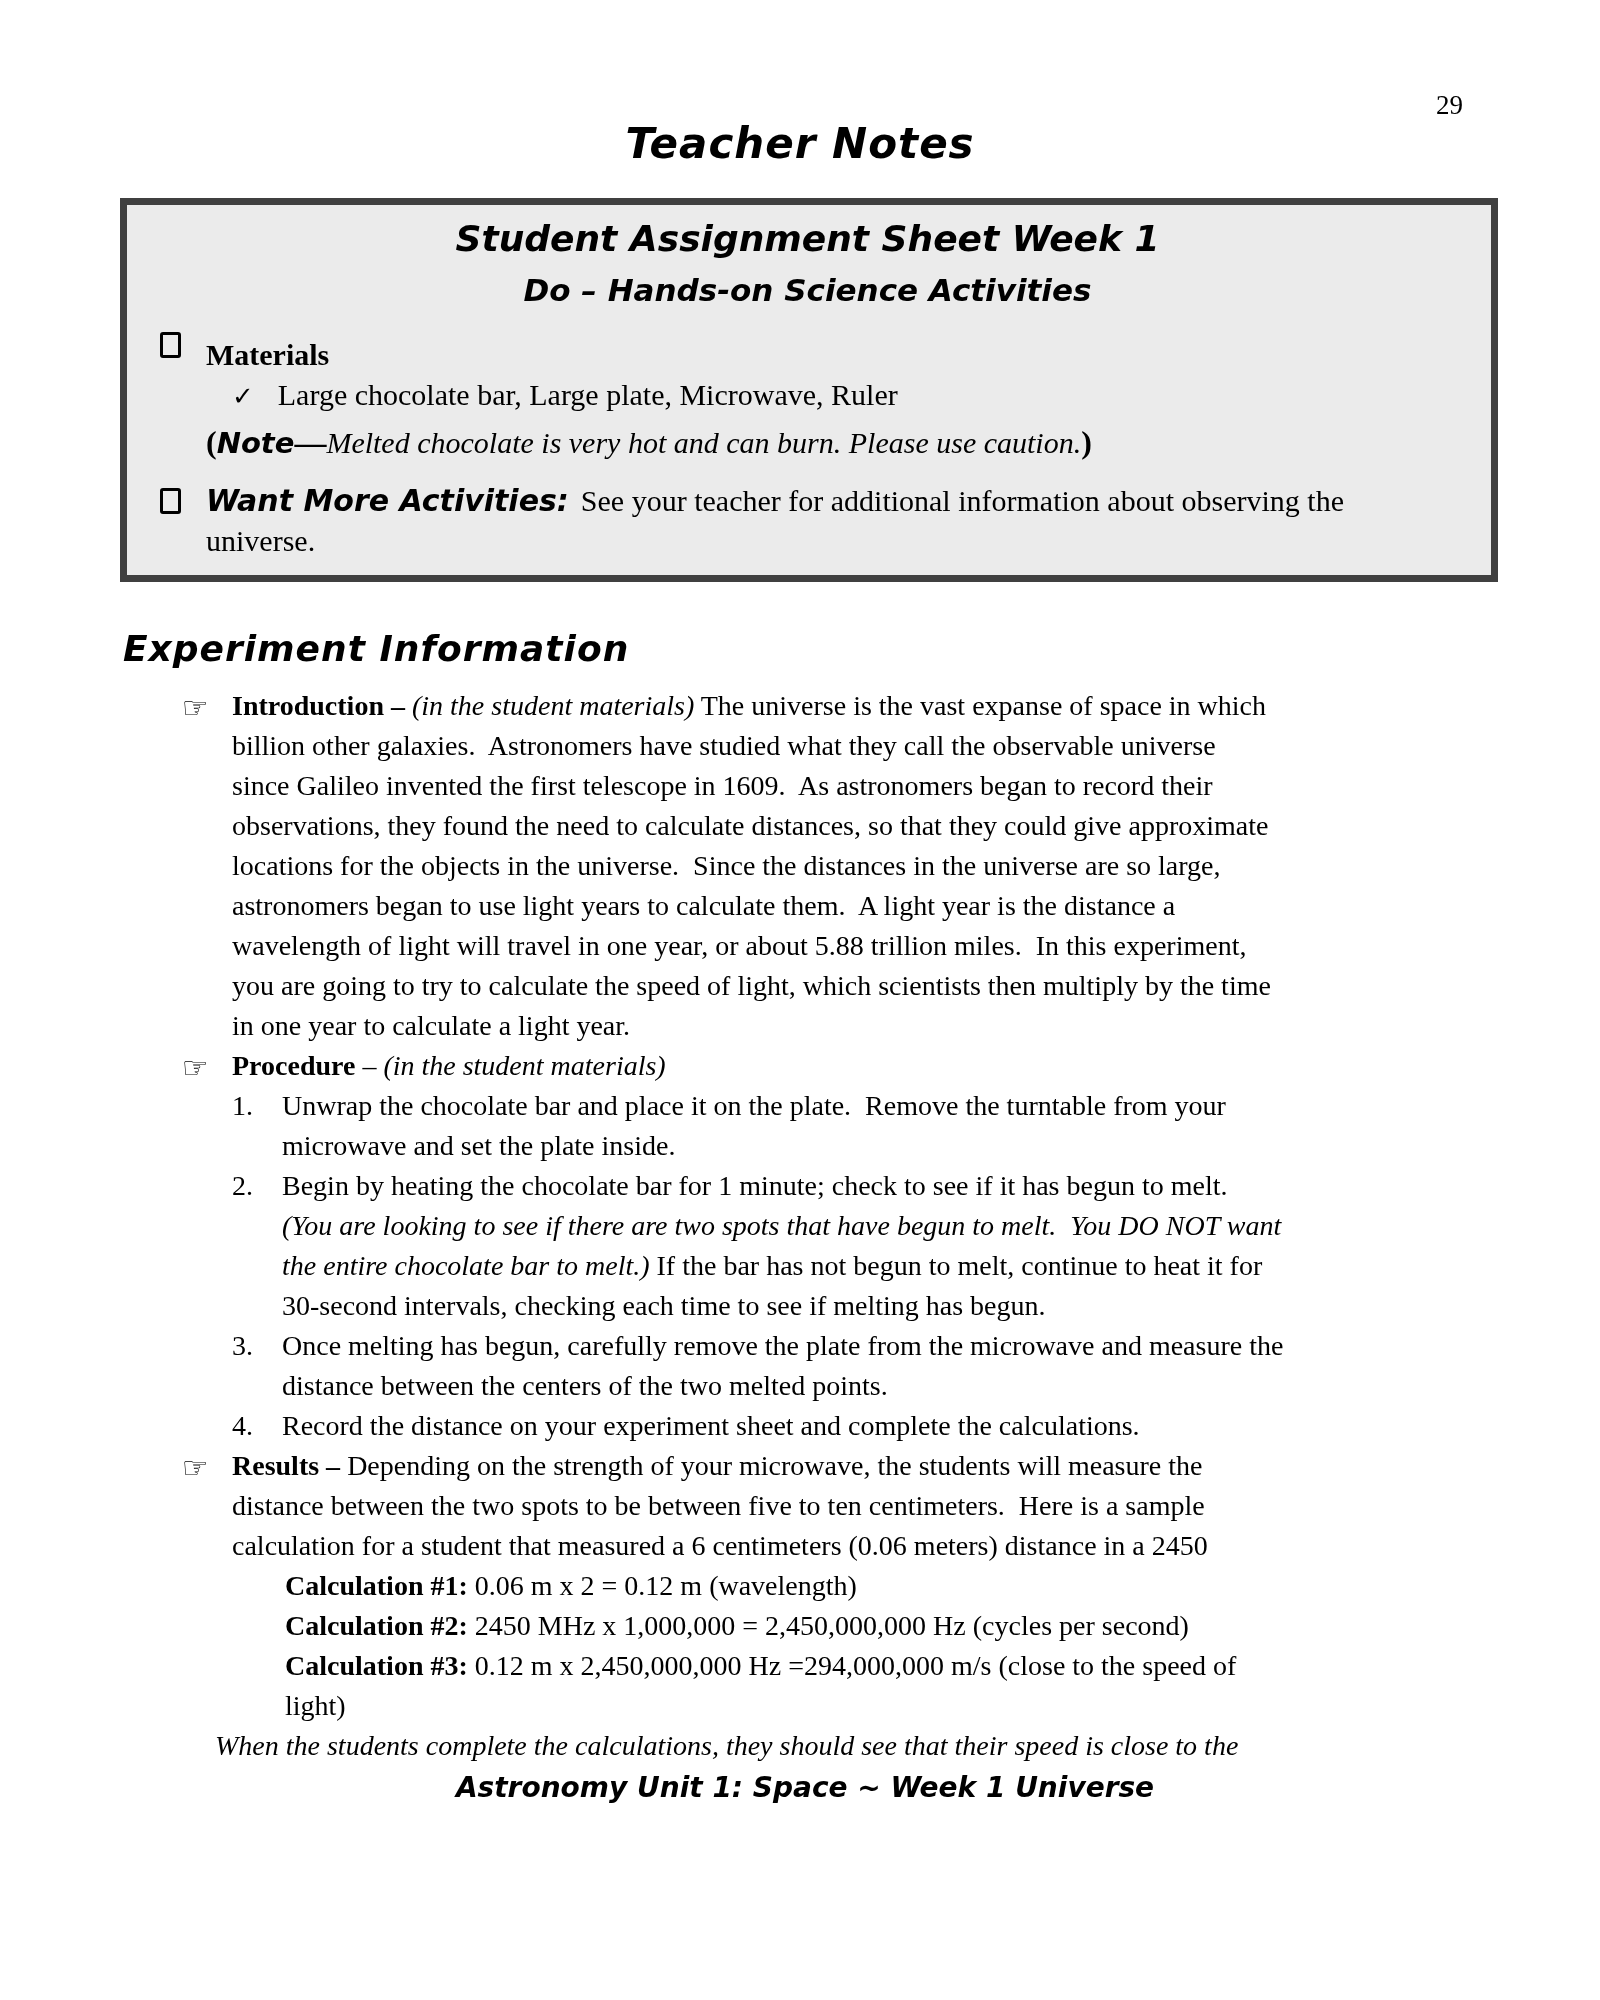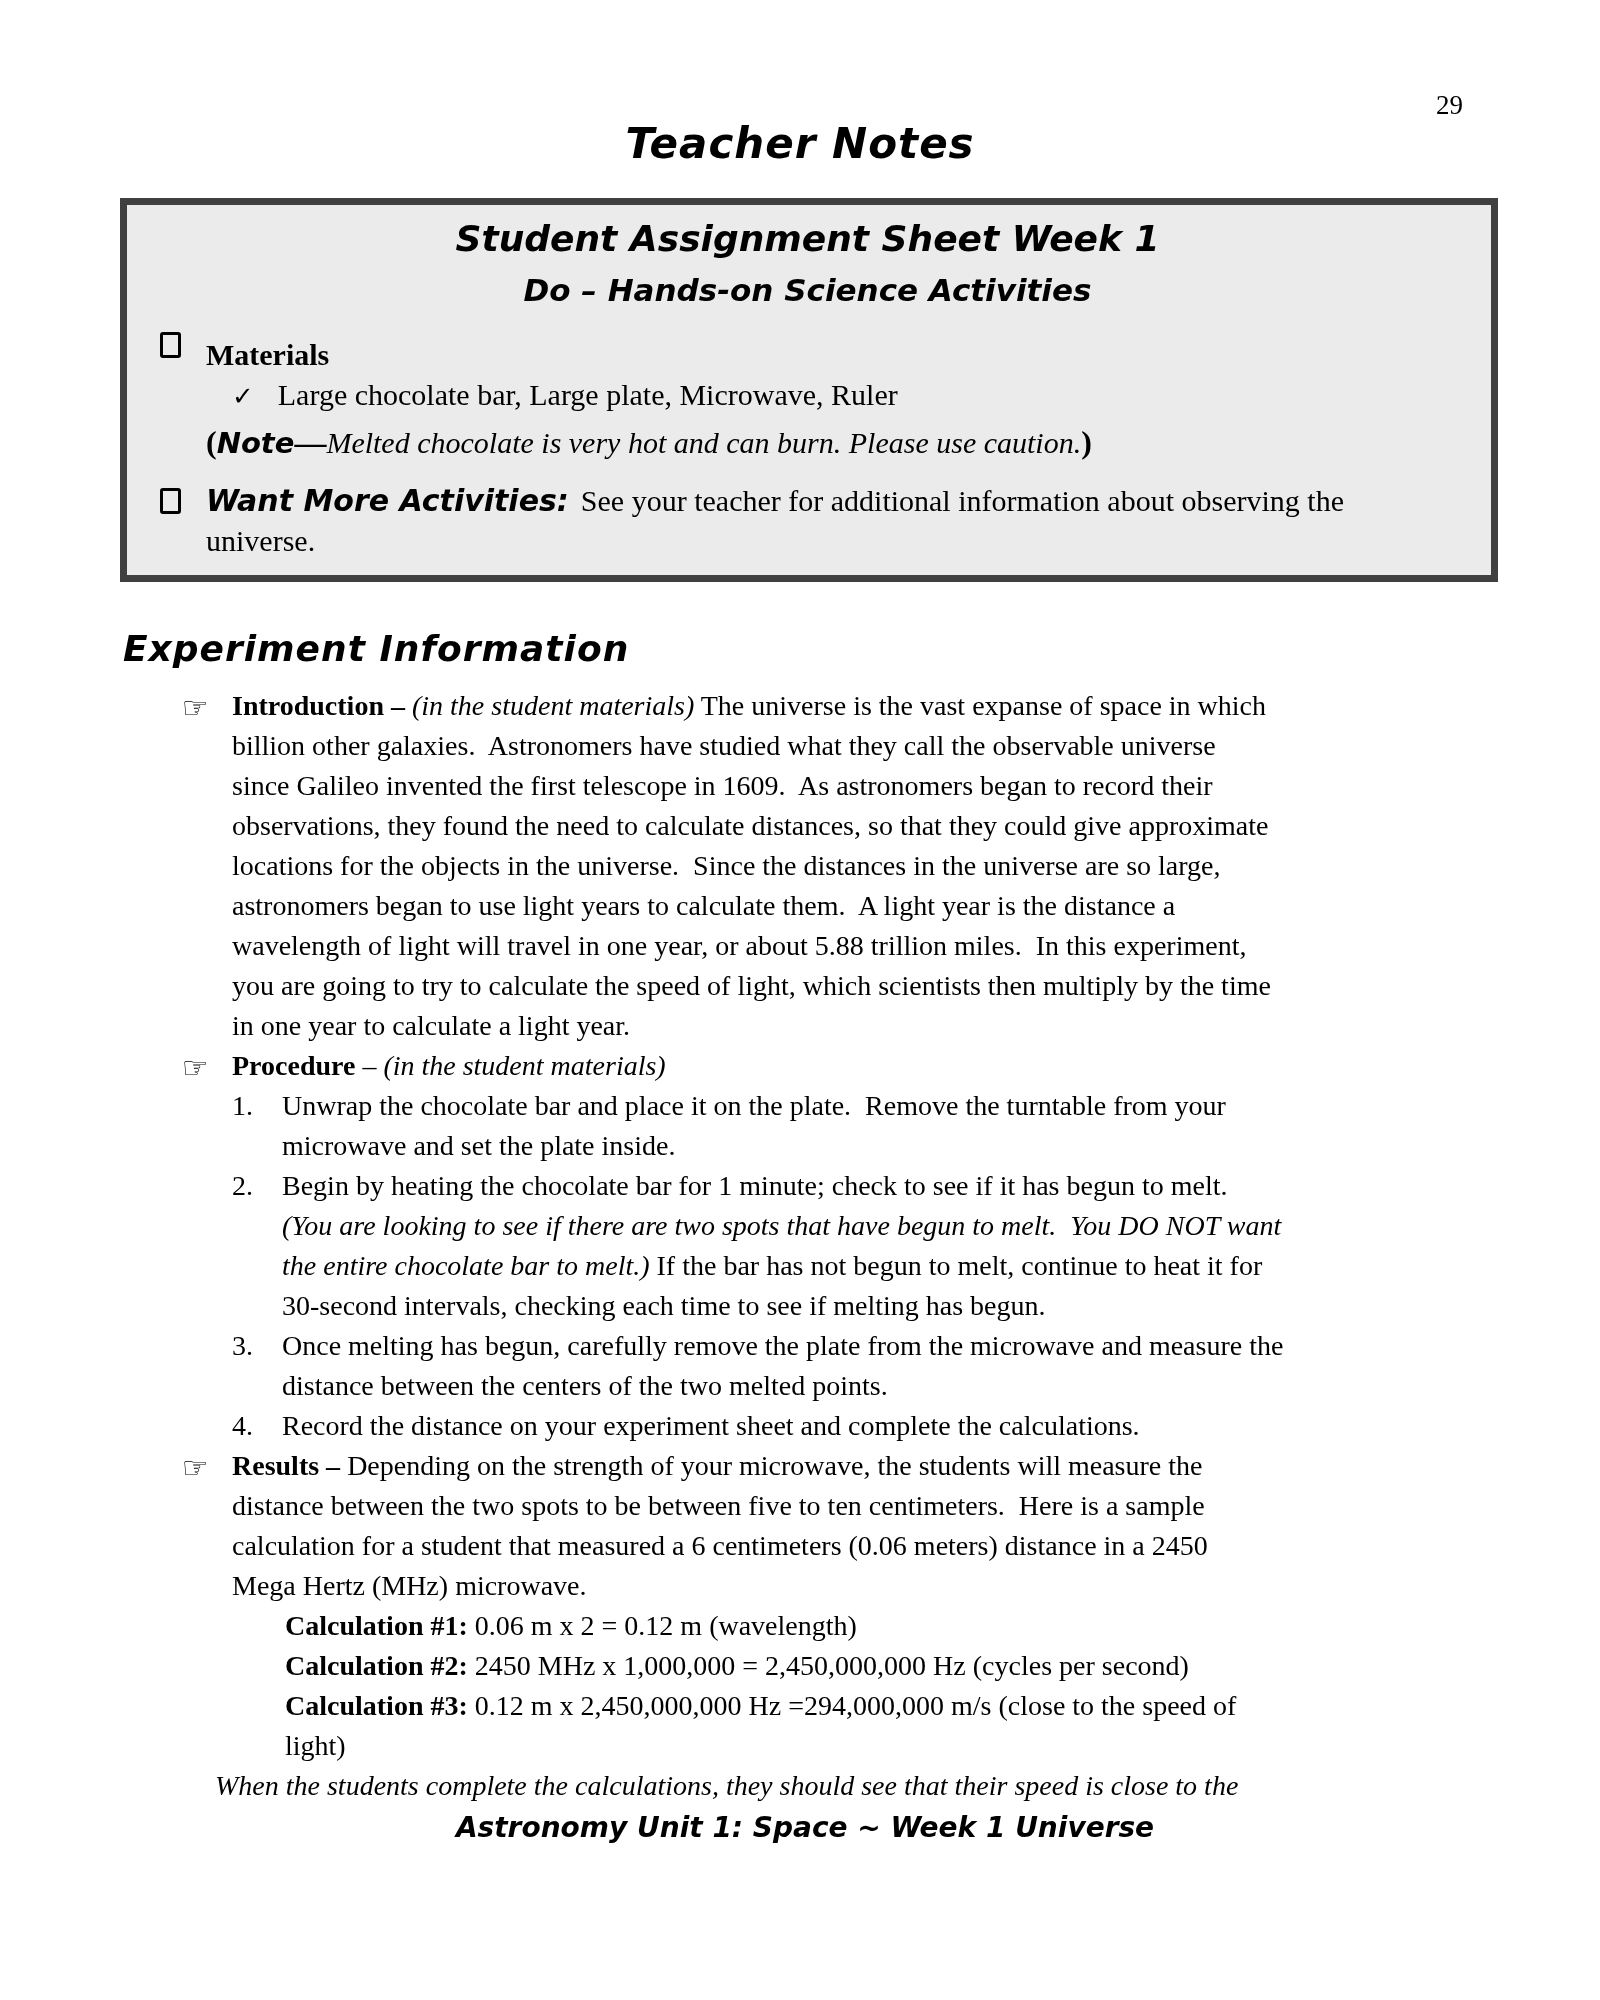--- a/index.html
+++ b/index.html
@@ -149,21 +149,20 @@
     </div>
 
   </div>
 
   <div class="flow">
     <div class="bullet-block">
       <span class="pointer">☞</span>
       <div class="line"><span class="b">Results – </span><span class="seg">Depending on the strength of your microwave, the students will measure the</span></div>
       <div class="line">distance between the two spots to be between five to ten centimeters.  Here is a sample</div>
       <div class="line">calculation for a student that measured a 6 centimeters (0.06 meters) distance in a 2450</div>
-      <div class="line">Mega Hertz (MHz) microwave.</div>
     </div>
   </div>
 
   <div class="calcs">
     <div class="line"><span class="b">Calculation #1:</span><span class="seg"> 0.06 m x 2 = 0.12 m (wavelength)</span></div>
     <div class="line"><span class="b">Calculation #2:</span><span class="seg"> 2450 MHz x 1,000,000 = 2,450,000,000 Hz (cycles per second)</span></div>
     <div class="line"><span class="b">Calculation #3:</span><span class="seg"> 0.12 m x 2,450,000,000 Hz =294,000,000 m/s (close to the speed of</span></div>
     <div class="line">light)</div>
   </div>
 

